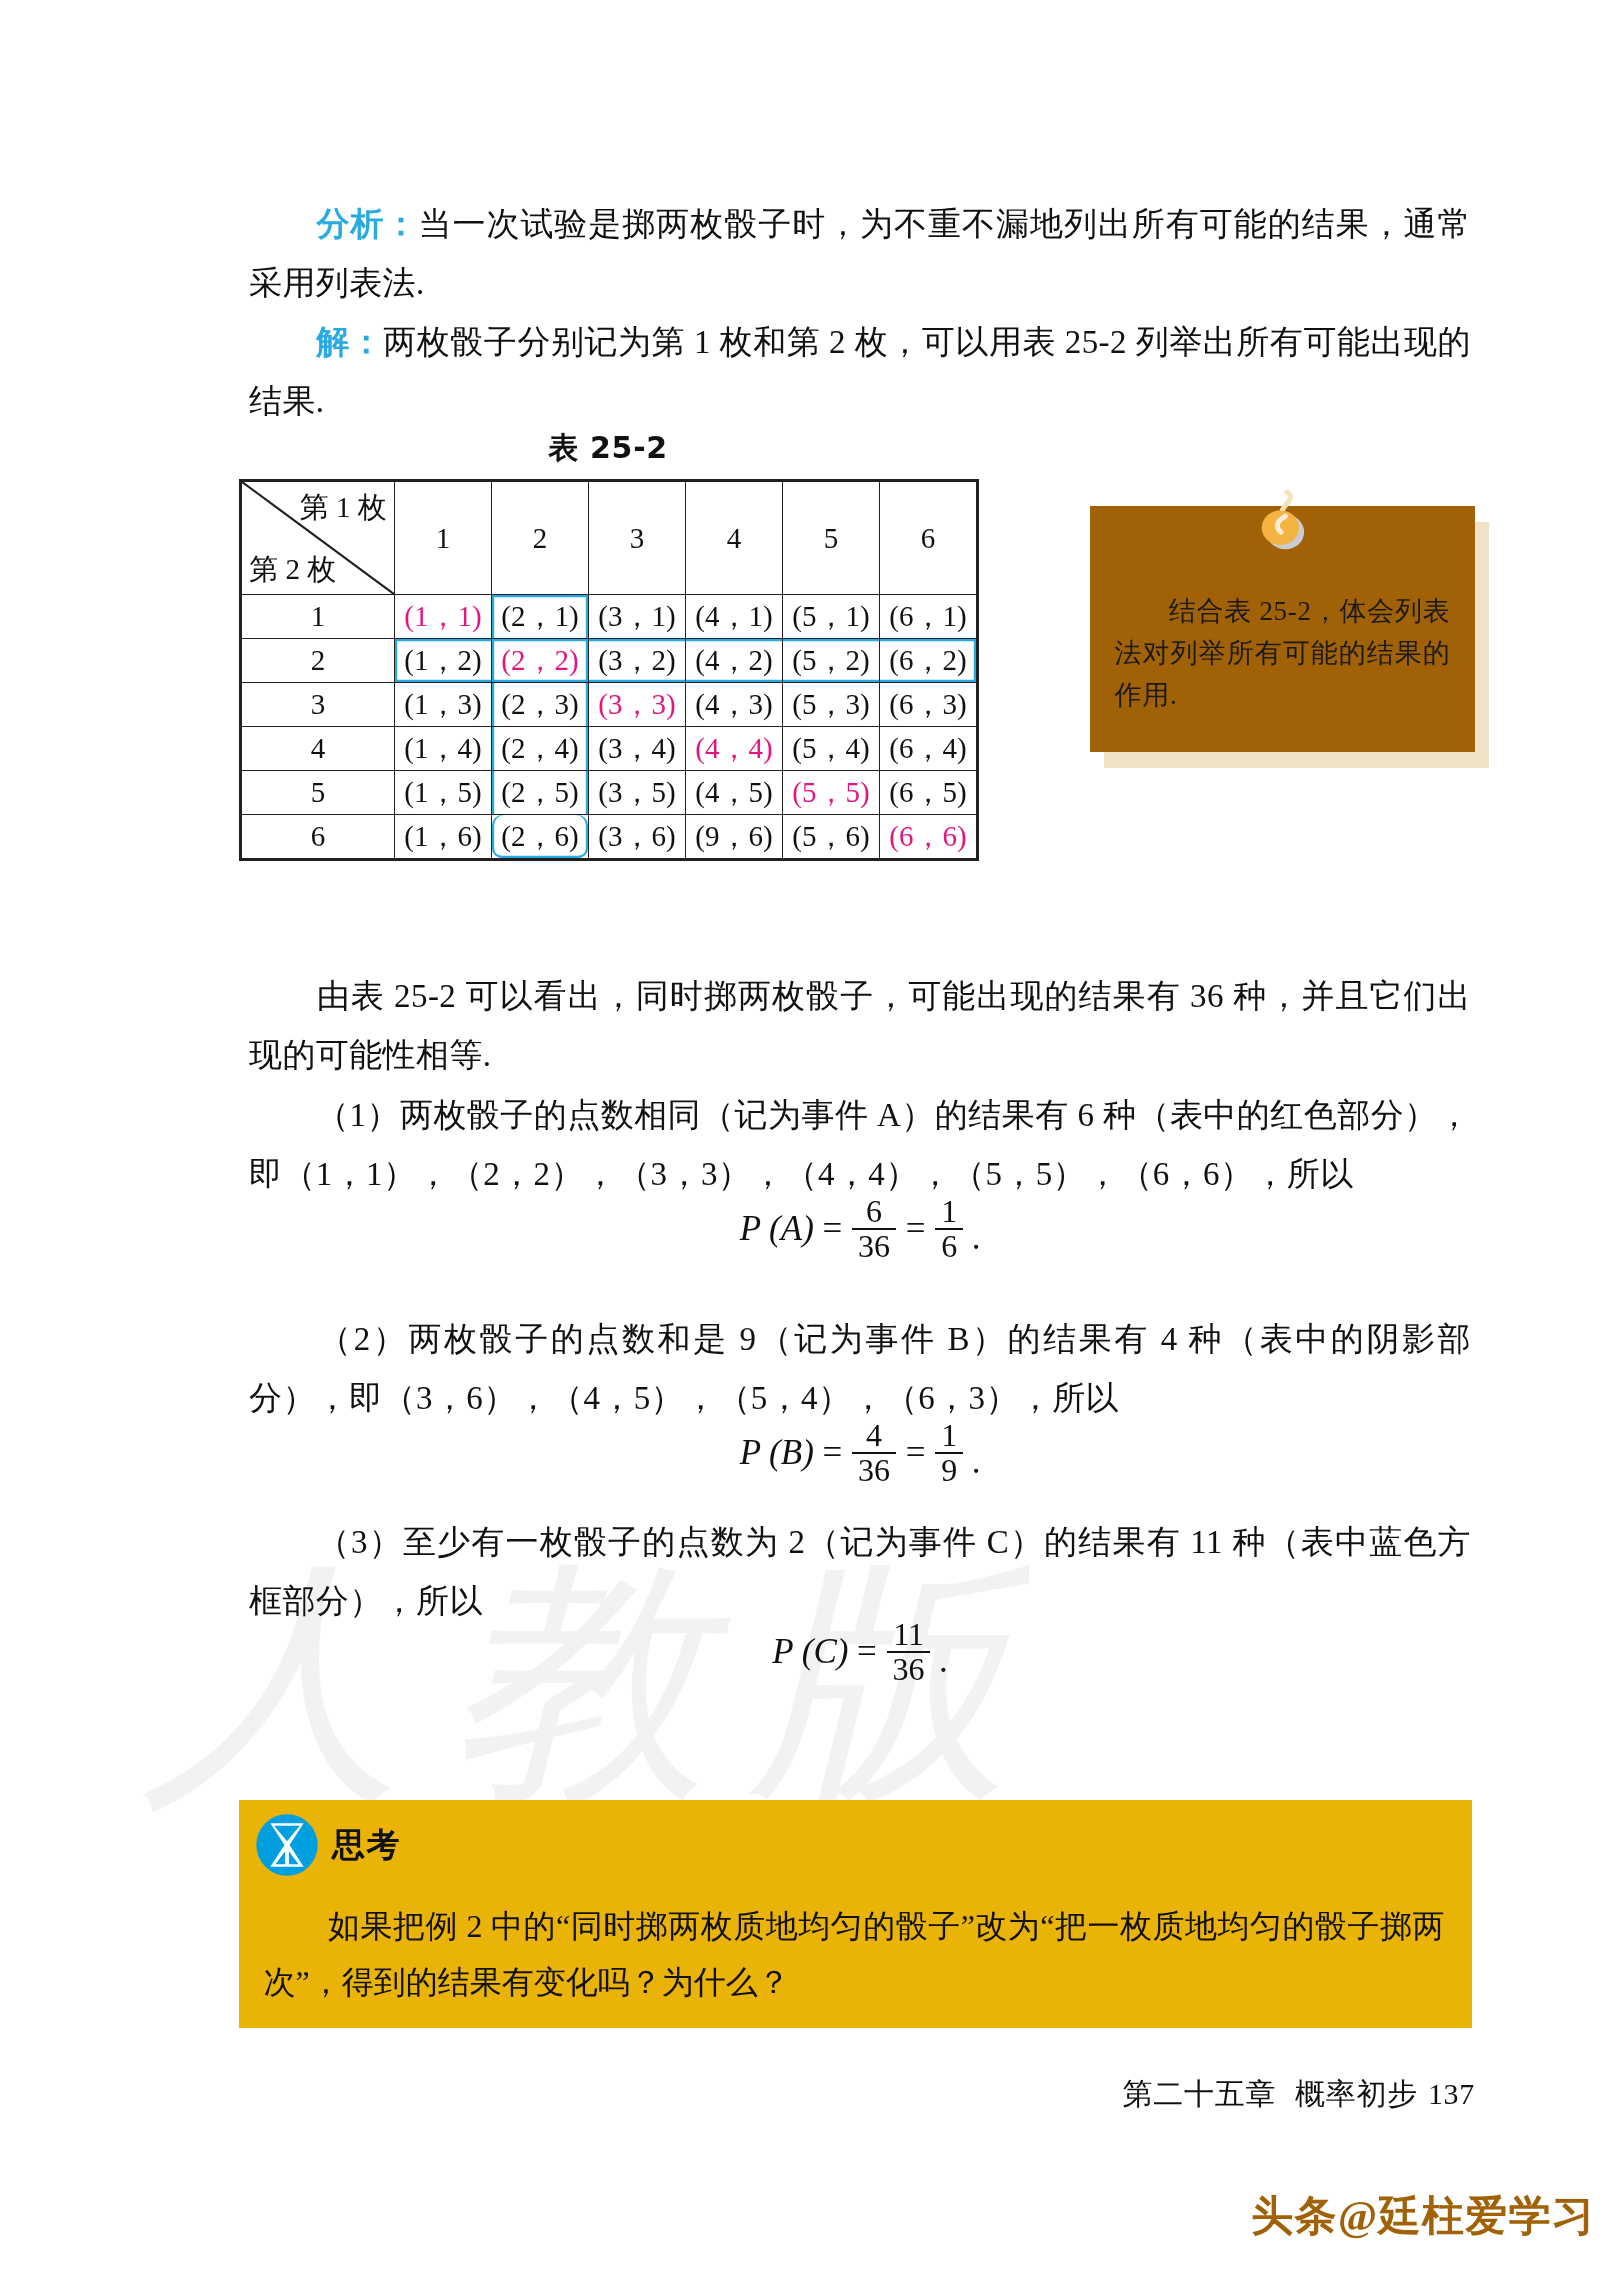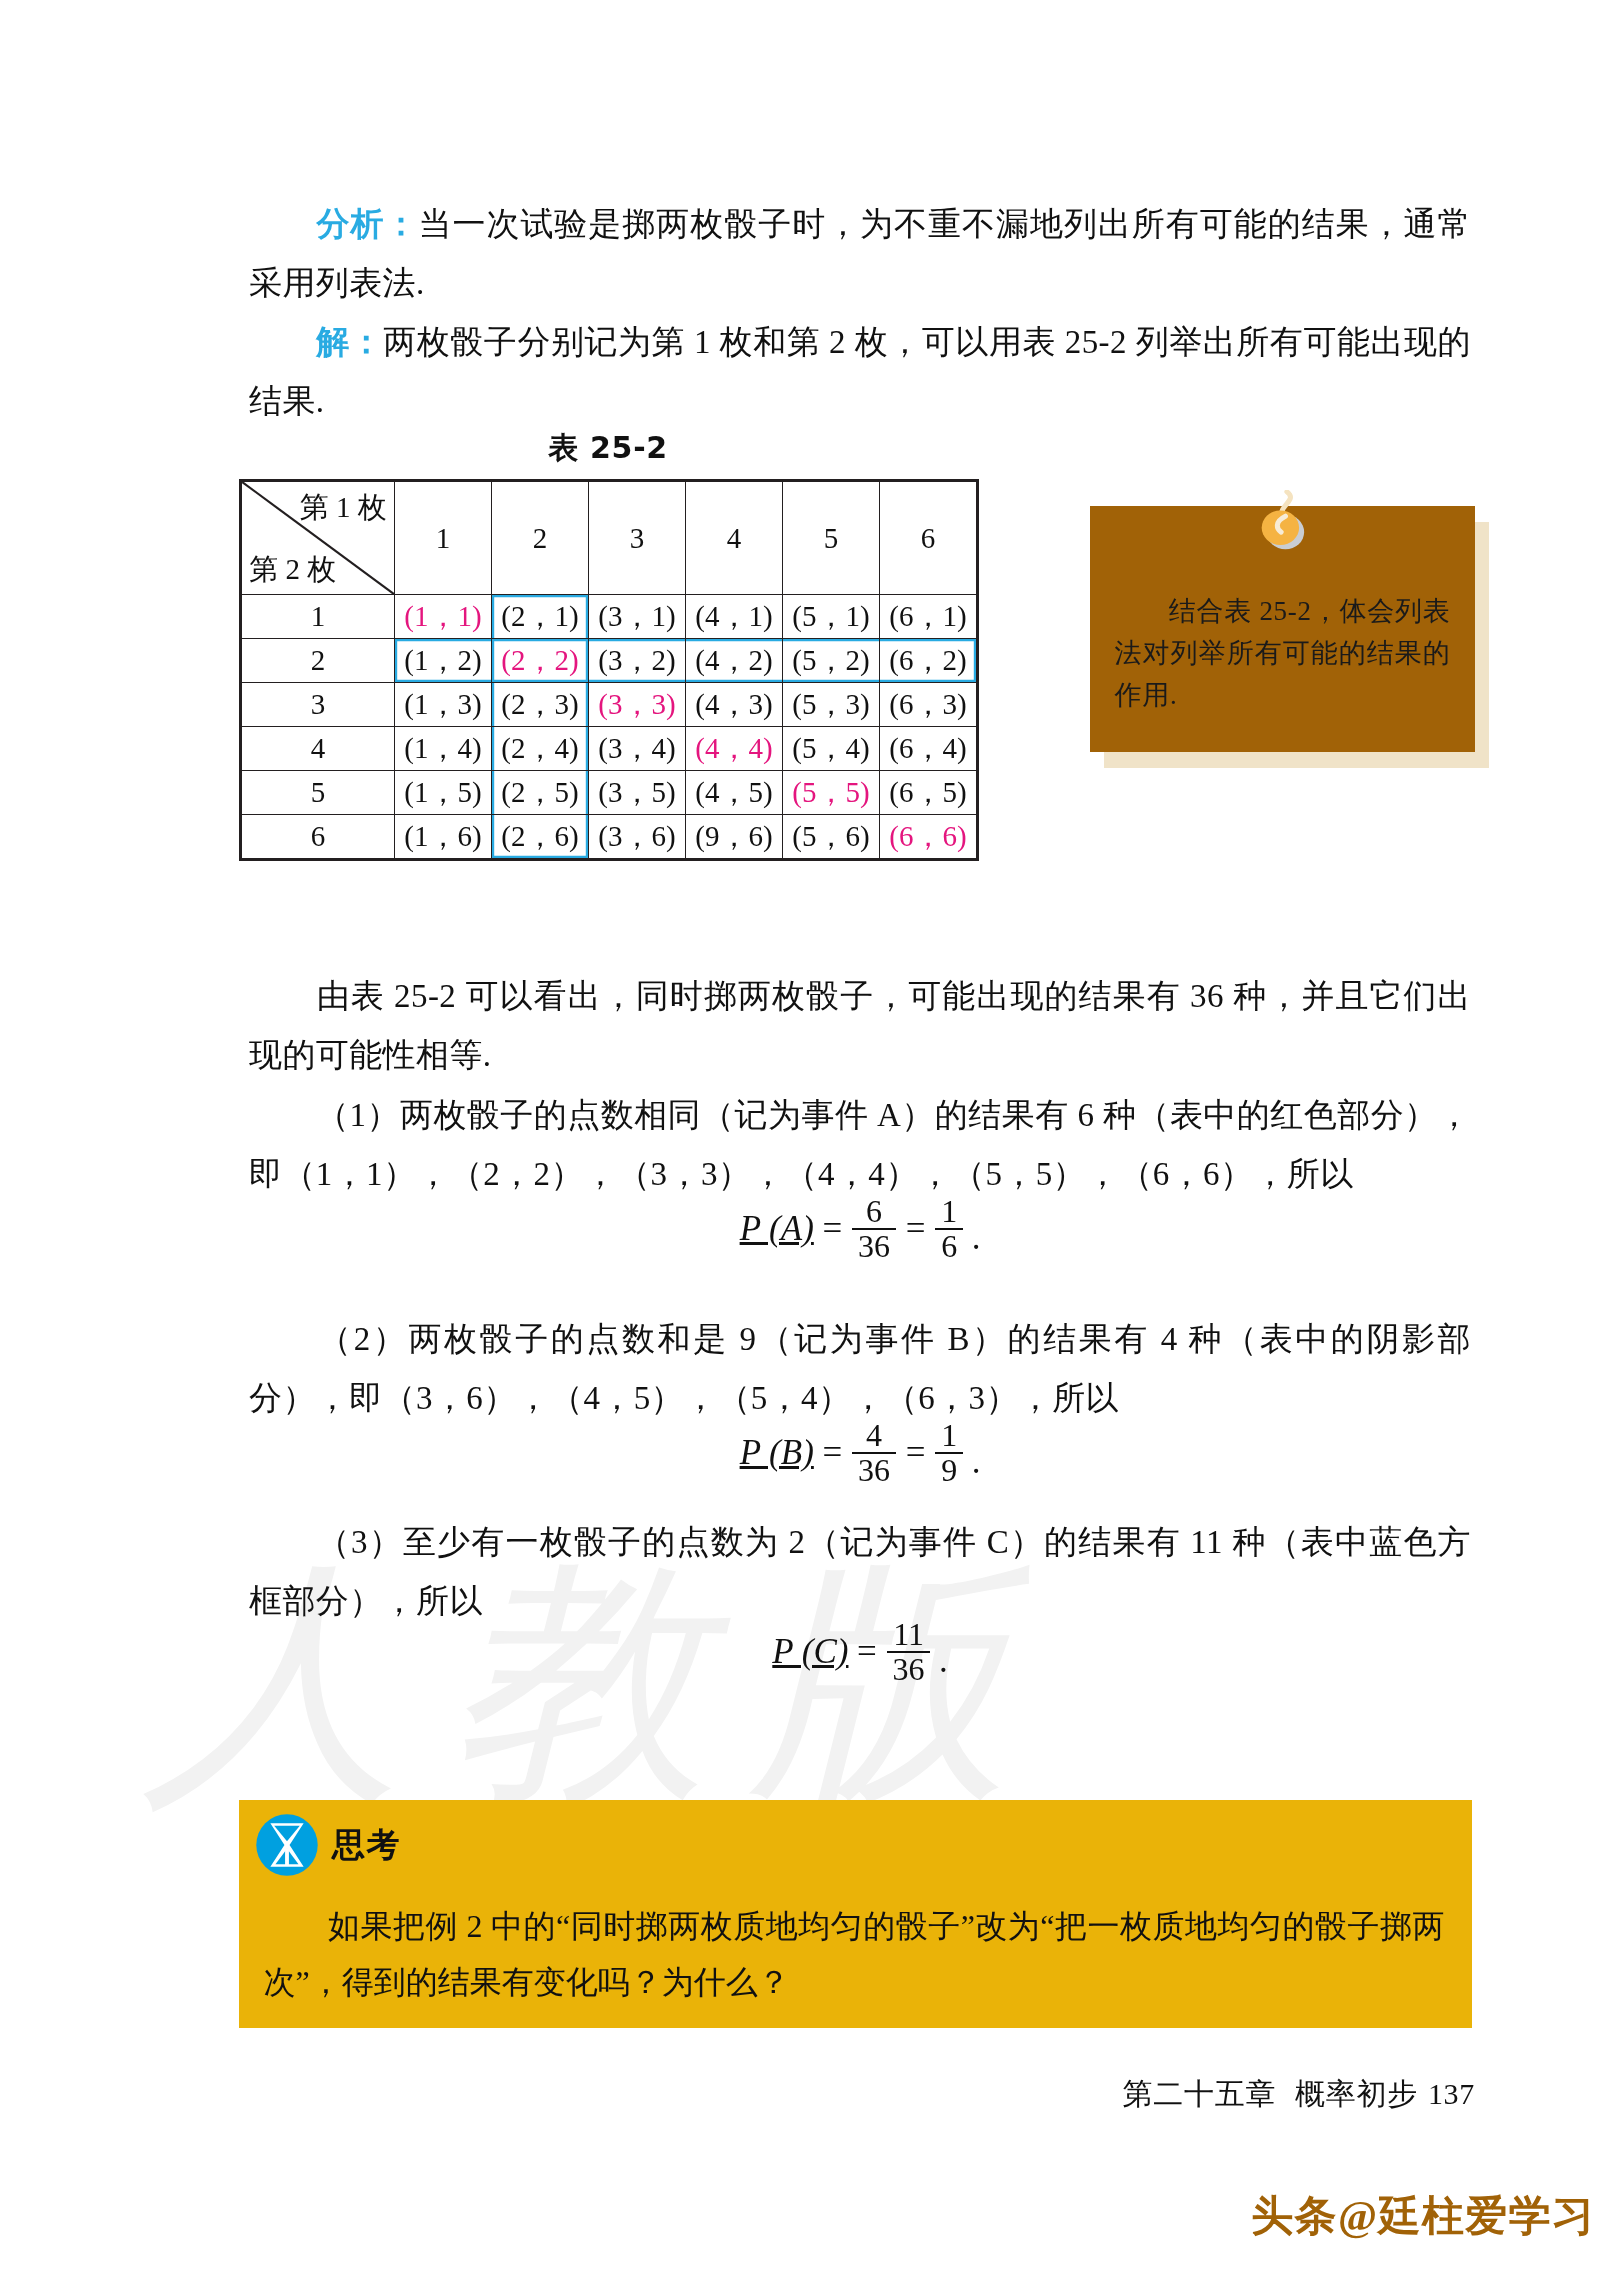--- a/index.html
+++ b/index.html
@@ -87,21 +87,21 @@
   .c1{position:absolute;right:7.2px;top:5.8px;font-size:29px;white-space:nowrap;}
   .c2{position:absolute;left:7.2px;bottom:4.3px;font-size:29px;white-space:nowrap;}
 
   td.pink{color:#e4157e;}
   td.shade{background:#e3e3e3;}
   
   td.bl{box-shadow:inset 2.2px 0 0 0 #29abe2;}
   td.br{box-shadow:inset -2.2px 0 0 0 #29abe2;margin-top:31px;}
   td.blbr{box-shadow:inset 2.2px 0 0 0 #29abe2, inset -2.2px 0 0 0 #29abe2;}
   td.bt{box-shadow:inset 0 2.2px 0 0 #29abe2;}
-  td.bb{box-shadow:inset 0 -2.2px 0 0 #29abe2;}
+  td.bb{box-shadow:inset 0 -2.2px 0 0 #29abe2;border-radius:10px;}
   td.btbb{box-shadow:inset 0 2.2px 0 0 #29abe2, inset 0 -2.2px 0 0 #29abe2;}
   td.blbr.bt{box-shadow:inset 2.2px 0 0 0 #29abe2, inset -2.2px 0 0 0 #29abe2, inset 0 2.2px 0 0 #29abe2;}
   td.blbr.bb{box-shadow:inset 2.2px 0 0 0 #29abe2, inset -2.2px 0 0 0 #29abe2, inset 0 -2.2px 0 0 #29abe2;}
   td.blbr.btbb{box-shadow:inset 2.2px 0 0 0 #29abe2, inset -2.2px 0 0 0 #29abe2, inset 0 2.2px 0 0 #29abe2, inset 0 -2.2px 0 0 #29abe2;}
   td.bl.btbb{box-shadow:inset 2.2px 0 0 0 #29abe2, inset 0 2.2px 0 0 #29abe2, inset 0 -2.2px 0 0 #29abe2;}
   td.br.btbb{box-shadow:inset -2.2px 0 0 0 #29abe2, inset 0 2.2px 0 0 #29abe2, inset 0 -2.2px 0 0 #29abe2;}
 
   
   .note{
     position:absolute;
@@ -132,21 +132,21 @@
 
   
   .formula{
     position:absolute;
     left:249px;width:1222px;
     text-align:center;
     font-size:35px;
     font-family:"Liberation Serif","DejaVu Serif",serif;
   }
   .fml{display:inline-flex;align-items:center;justify-content:center;gap:4.3px;}
-  .fml .pv{font-style:italic;padding-right:2.9px;text-decoration:underline;}
+  .fml .pv{font-style:italic;padding-right:2.9px;}
   .frac{display:inline-flex;flex-direction:column;align-items:center;justify-content:center;
         vertical-align:middle;line-height:1.02;margin:0 4.3px;}
   .frac .num{padding:0 5.8px;font-size:32px;}
   .frac .den{padding:0 5.8px;font-size:32px;border-top:2.2px solid #111;}
   .eq{padding:0 1.4px;}
   .dot{align-self:flex-end;padding-bottom:4.3px;}
 
   
   .think{
     position:absolute;

